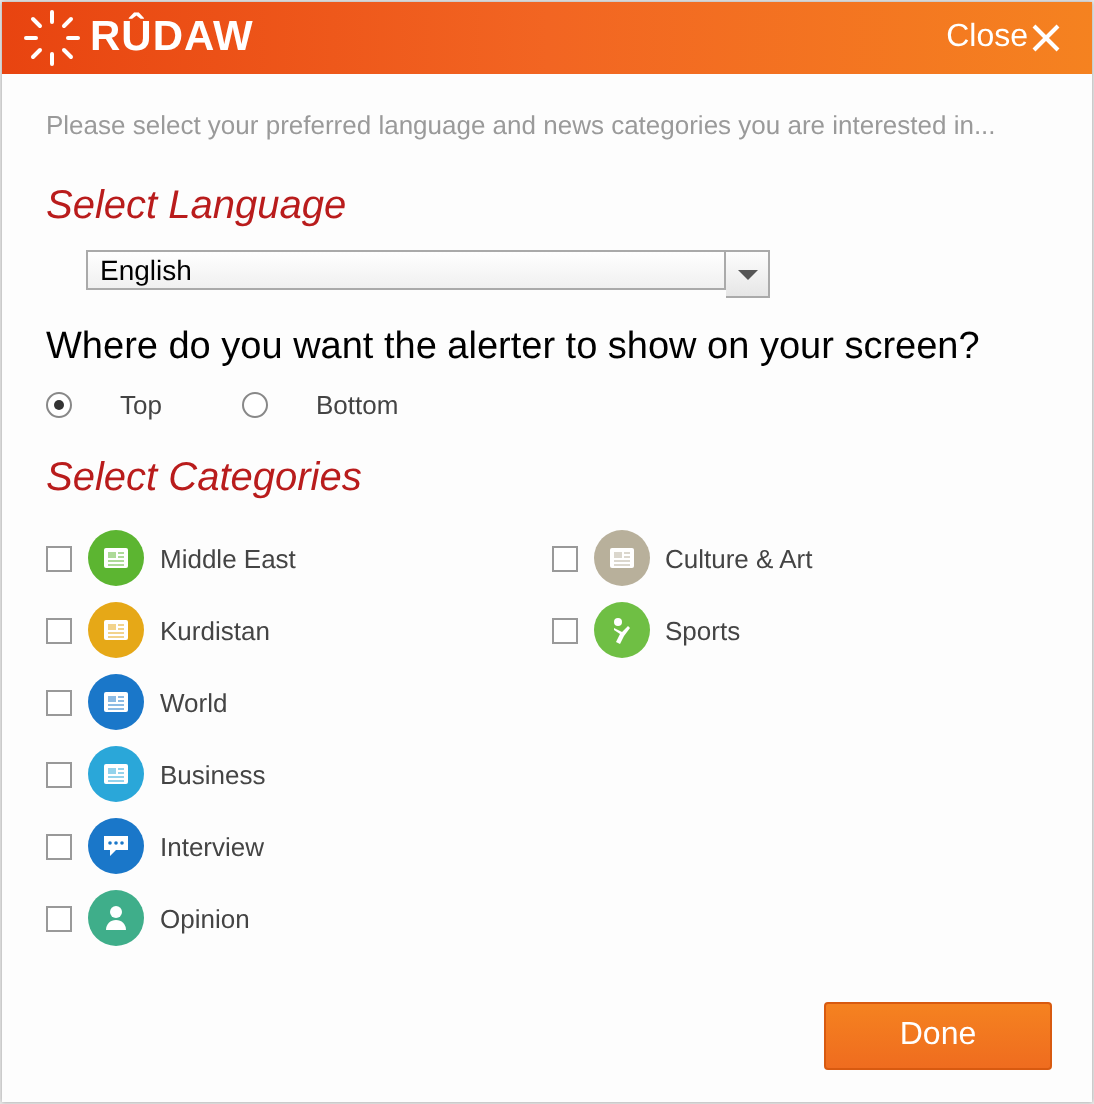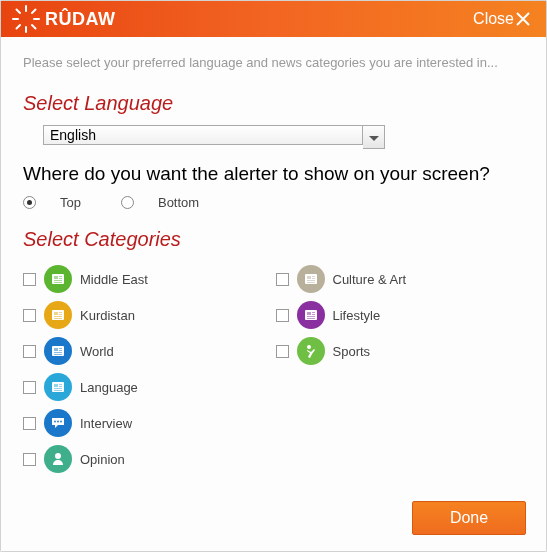--- a/index.html
+++ b/index.html
@@ -22,21 +22,21 @@
   .header {
     height: 60px;
     background: linear-gradient(to right, #e84410 0%, #f26522 50%, #f58220 100%);
     display: flex;
     align-items: center;
     justify-content: space-between;
     padding: 0 14px 0 10px;
   }
   .logo { display: flex; align-items: center; }
   .logo-icon { width: 30px; height: 30px; position: relative; margin-right: 4px; }
-  .logo-text { color: #fff; font-weight: bold; font-size: 18px; letter-spacing: 0.5px; }
+  .logo-text { color: #fff; font-weight: bold; font-size: 21px; letter-spacing: 0.5px; }
   .close-btn {
     color: #fff; font-size: 16px; cursor: pointer;
     display: flex; align-items: center; gap: 0;
   }
   .close-x {
     width: 18px; height: 18px; display: inline-flex;
     align-items: center; justify-content: center;
   }
   .content { padding: 18px 28px 14px 22px; flex: 1; }
   .instruction { color: #9a9a9a; font-size: 13px; margin-bottom: 22px; }
@@ -199,21 +199,21 @@
             <span class="cat-icon" style="background: rgb(42, 167, 217); color: rgb(42, 167, 217);">
               <svg viewBox="0 0 16 16" width="16" height="16">
                 <rect x="2" y="3" width="12" height="10" rx="1" fill="#fff"></rect>
                 <rect x="4" y="5" width="4" height="3" fill="currentColor" opacity="0.5"></rect>
                 <rect x="9" y="5" width="3" height="1" fill="currentColor" opacity="0.5"></rect>
                 <rect x="9" y="7" width="3" height="1" fill="currentColor" opacity="0.5"></rect>
                 <rect x="4" y="9" width="8" height="1" fill="currentColor" opacity="0.5"></rect>
                 <rect x="4" y="11" width="8" height="1" fill="currentColor" opacity="0.5"></rect>
               </svg>
             </span>
-            <span class="cat-label">Language</span>
+            <span class="cat-label">Business</span>
           </div>
           <div class="cat-item">
             <span class="chk"></span>
             <span class="cat-icon" style="background: rgb(26, 119, 201); color: rgb(26, 119, 201);">
               <svg viewBox="0 0 16 16" width="16" height="16">
                 <path fill="#fff" d="M2 3h12v7H8l-3 3v-3H2z"></path>
                 <circle cx="5" cy="6.5" r="0.9" fill="#1a77c9"></circle>
                 <circle cx="8" cy="6.5" r="0.9" fill="#1a77c9"></circle>
                 <circle cx="11" cy="6.5" r="0.9" fill="#1a77c9"></circle>
               </svg>
@@ -241,34 +241,20 @@
                 <rect x="9" y="5" width="3" height="1" fill="currentColor" opacity="0.5"></rect>
                 <rect x="9" y="7" width="3" height="1" fill="currentColor" opacity="0.5"></rect>
                 <rect x="4" y="9" width="8" height="1" fill="currentColor" opacity="0.5"></rect>
                 <rect x="4" y="11" width="8" height="1" fill="currentColor" opacity="0.5"></rect>
               </svg>
             </span>
             <span class="cat-label">Culture &amp; Art</span>
           </div>
           <div class="cat-item">
             <span class="chk"></span>
-            <span class="cat-icon" style="background: rgb(138, 47, 160); color: rgb(138, 47, 160);">
-              <svg viewBox="0 0 16 16" width="16" height="16">
-                <rect x="2" y="3" width="12" height="10" rx="1" fill="#fff"></rect>
-                <rect x="4" y="5" width="4" height="3" fill="currentColor" opacity="0.5"></rect>
-                <rect x="9" y="5" width="3" height="1" fill="currentColor" opacity="0.5"></rect>
-                <rect x="9" y="7" width="3" height="1" fill="currentColor" opacity="0.5"></rect>
-                <rect x="4" y="9" width="8" height="1" fill="currentColor" opacity="0.5"></rect>
-                <rect x="4" y="11" width="8" height="1" fill="currentColor" opacity="0.5"></rect>
-              </svg>
-            </span>
-            <span class="cat-label">Lifestyle</span>
-          </div>
-          <div class="cat-item">
-            <span class="chk"></span>
             <span class="cat-icon" style="background: rgb(111, 191, 68); color: rgb(111, 191, 68);">
               <svg viewBox="0 0 16 16" width="16" height="16">
                 <circle cx="6" cy="4" r="2" fill="#fff"></circle>
                 <path d="M4 7l4 2 3-3 1 1-3 4-2 4-2-1 2-4-3-2z" fill="#fff"></path>
               </svg>
             </span>
             <span class="cat-label">Sports</span>
           </div>
         </div>
     </div>

